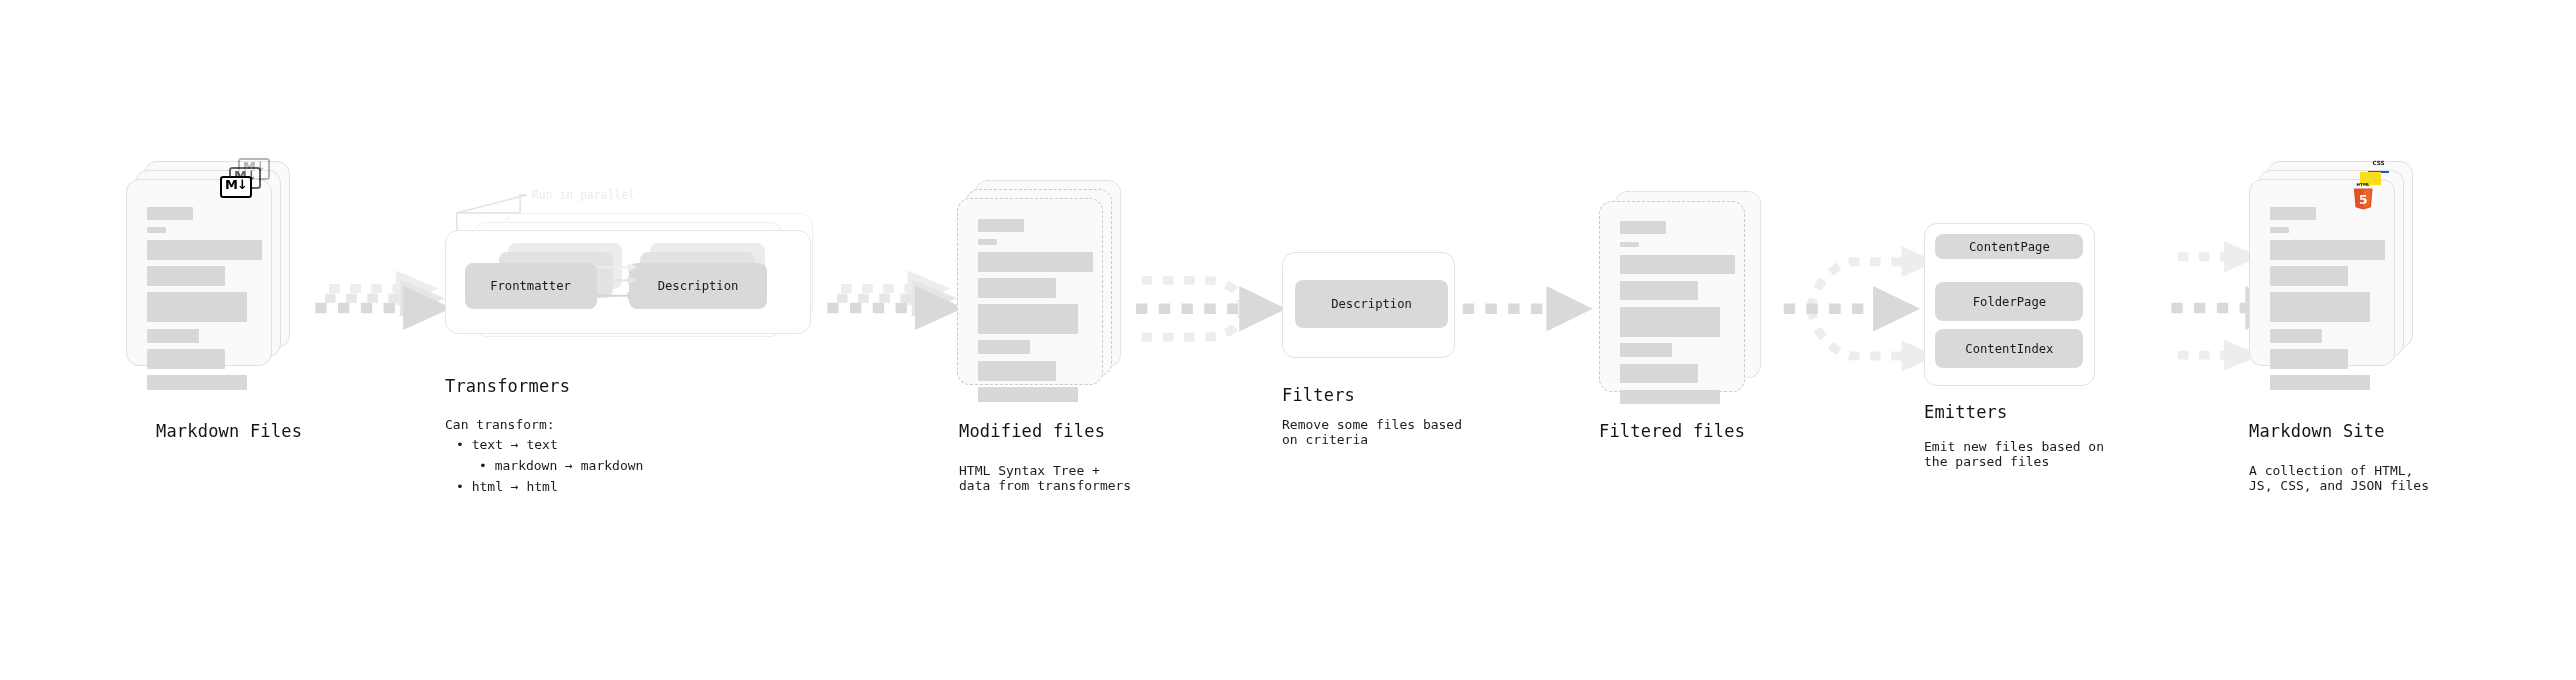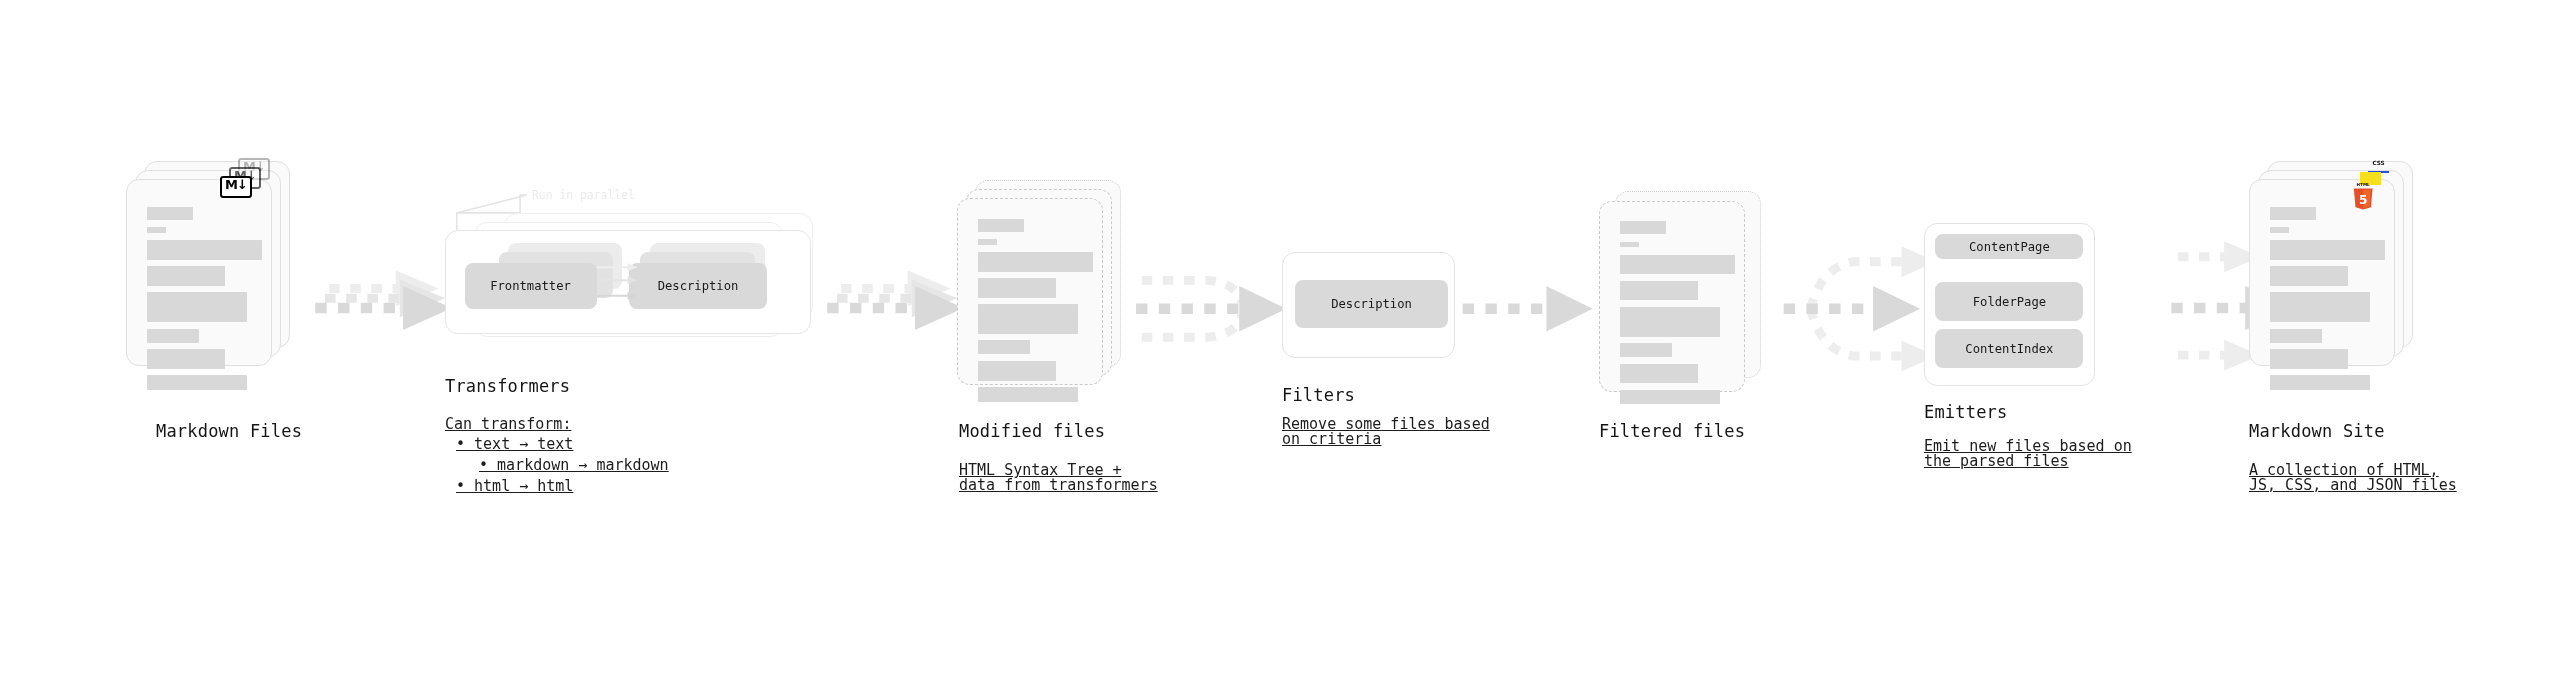--- a/index.html
+++ b/index.html
@@ -88,25 +88,24 @@
   
   .stage-title {
     position: absolute;
     font-size: 17px;
     color: #141414;
     white-space: nowrap;
     letter-spacing: 0.2px;
   }
   .stage-desc {
     position: absolute;
-    font-size: 15px;
+    font-size: 13px;
     line-height: 15.4px;
     color: #1c1c1c;
     white-space: pre;
-    text-decoration: underline;
   }
   .note-parallel {
     position: absolute;
     font-size: 11.4px;
     color: #ebebeb;
     white-space: nowrap;
   }
 
   
   .proc-box {

